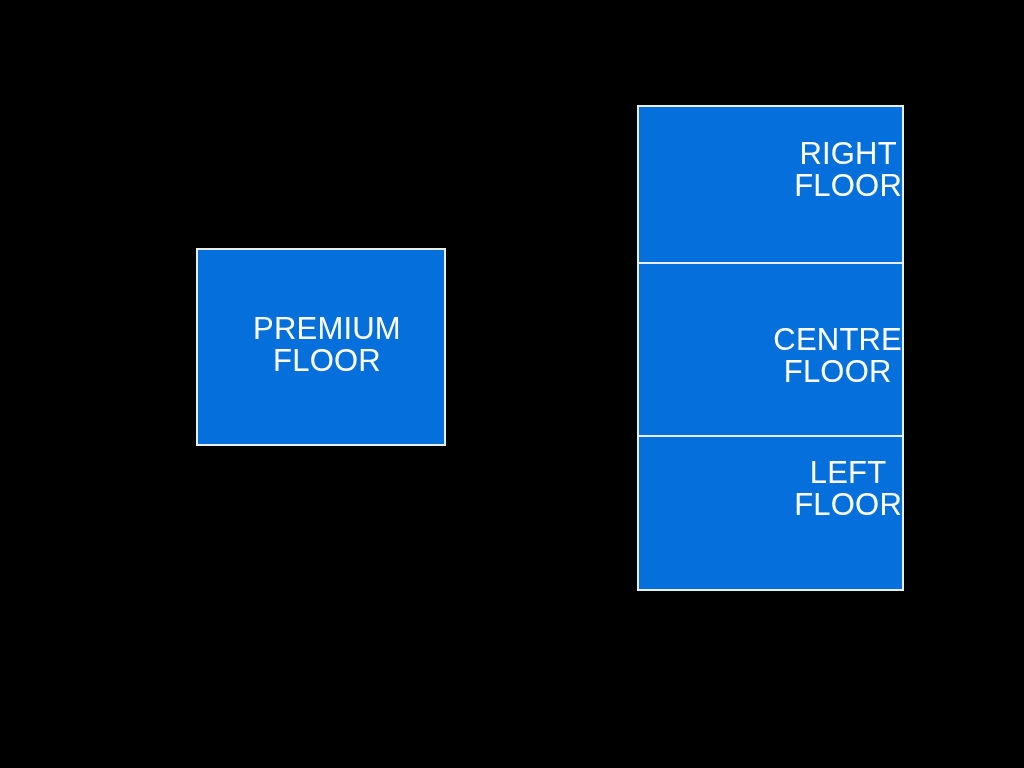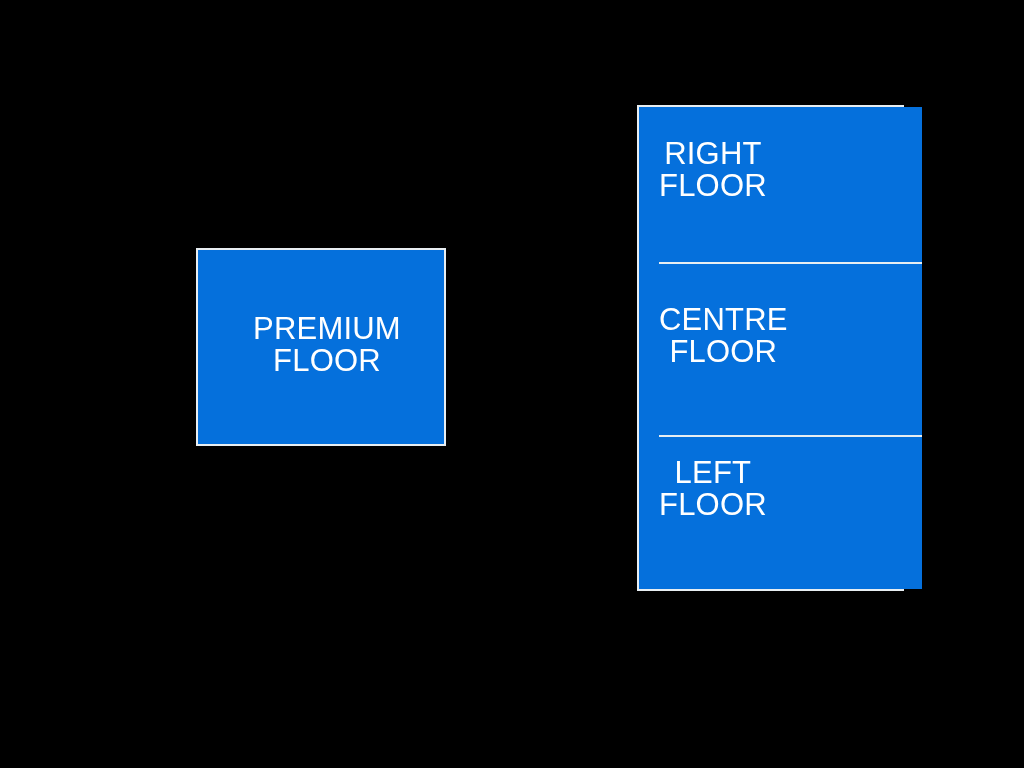--- a/index.html
+++ b/index.html
@@ -69,32 +69,31 @@
     flex-direction: column;
   }
   #floor-stack .zone {
     position: relative;
     left: auto;
     top: auto;
     width: 100%;
     border: 0;
     display: flex;
     align-items: flex-start;
-    justify-content: flex-start;
-    margin-left: 20px;
+    justify-content: flex-end;
   }
   #floor-stack .zone + .zone {
     border-top: 2px solid #e8eef2;
   }
   .stack-right  { height: 155px; }
   .stack-centre { height: 173px; }
   .stack-left   { height: 154px; }
 
   .stack-right .zone-label  { padding-top: 31px; }
-  .stack-centre .zone-label { padding-top: 40px; }
+  .stack-centre .zone-label { padding-top: 60px; }
   .stack-left .zone-label   { padding-top: 20px; }
 </style>
 </head>
 <body>
 
 <div id="stage">
 
   <div class="zone" id="premium-zone">
     <span class="zone-label">PREMIUM
 FLOOR</span>

